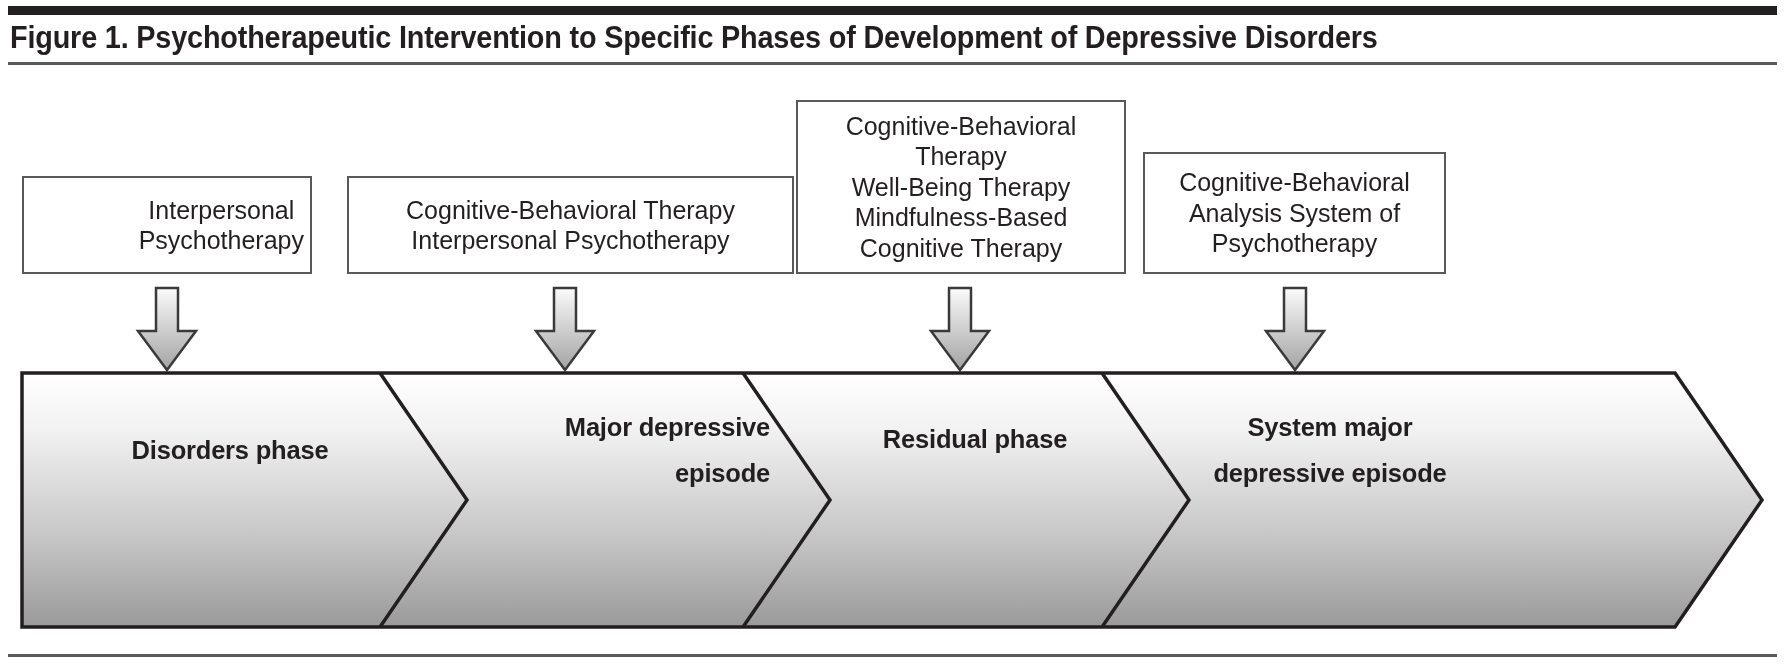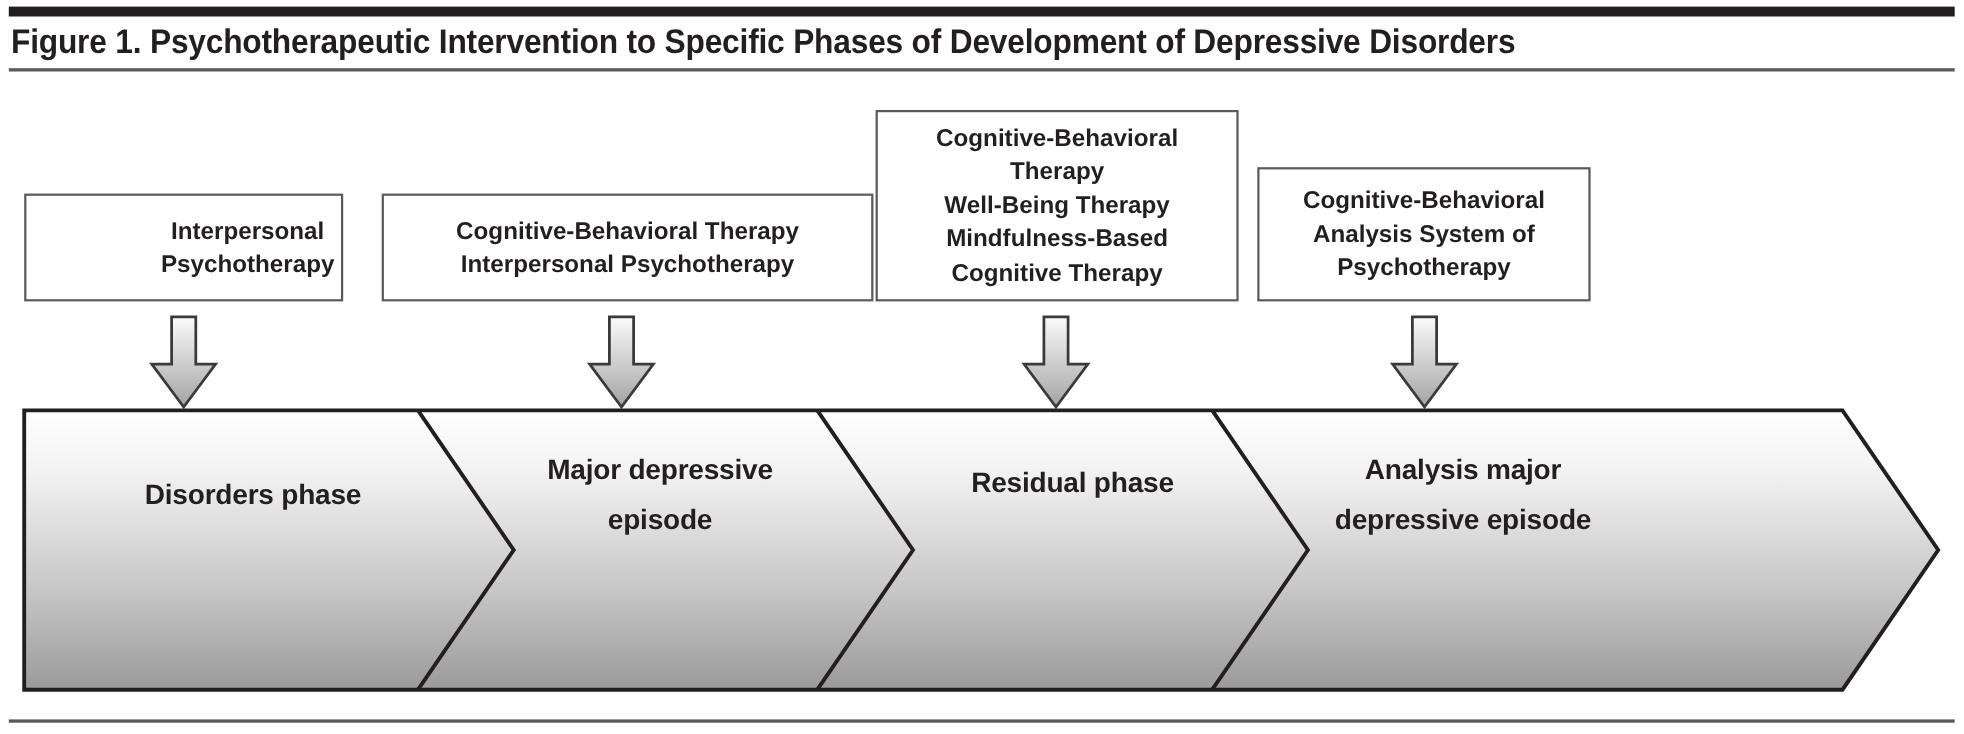--- a/index.html
+++ b/index.html
@@ -25,22 +25,22 @@
   }
 
   
   .tbox{
     position:absolute;box-sizing:border-box;
     border:2px solid #58595b;background:#ffffff;
     display:flex;align-items:center;justify-content:center;
     text-align:center;
   }
   .tbox .txt{
-    font-size:22px;line-height:30.5px;color:#231f20;
-    padding:0 6px;white-space:pre-line;font-weight:700;
+    font-size:25px;line-height:30.5px;color:#231f20;
+    padding:0 6px;white-space:pre-line;font-weight:400;
   }
   #tbox-0{left:22px;  top:176px; width:290px;  height:98px;justify-content:flex-end;}
   #tbox-1{left:347px; top:176px; width:447px;  height:98px;}
   #tbox-2{left:796px; top:100px; width:330px;  height:174px;}
   #tbox-3{left:1143px;top:152px; width:303px;  height:122px;}
 
   
   .darrow{position:absolute;width:64px;height:86px;}
   #arrow-0{left:135px;  top:286px;}
   #arrow-1{left:533px;  top:286px;}
@@ -49,21 +49,21 @@
 
   
   #banner{position:absolute;left:20px;top:371px;width:1745px;height:258px;}
   .phase-label{
     position:absolute;text-align:center;
     font-size:25.5px;font-weight:700;line-height:46px;
     color:#231f20;white-space:pre-line;
     letter-spacing:-0.2px;
   }
   #plabel-0{left:60px;   top:427px; width:340px;}
-  #plabel-1{left:430px;  top:404px; width:340px;}
+  #plabel-1{left:430px;  top:404px; width:340px;text-align:right;}
   #plabel-2{left:805px;  top:416px; width:340px;}
   #plabel-3{left:1160px; top:404px; width:340px;}
 </style>
 </head>
 <body>
 
 <div id="figure">
 
   <div class="rule-top"></div>
   <div class="fig-title">Figure 1. Psychotherapeutic Intervention to Specific Phases of Development of Depressive Disorders</div>
@@ -141,17 +141,17 @@
 
     <path d="M360 2 L447 129 L360 256" fill="none" stroke="#231f20" stroke-width="3.5"></path>
     <path d="M723 2 L810 129 L723 256" fill="none" stroke="#231f20" stroke-width="3.5"></path>
     <path d="M1082 2 L1169 129 L1082 256" fill="none" stroke="#231f20" stroke-width="3.5"></path>
   </svg>
 
   <div class="phase-label" id="plabel-0">Disorders phase</div>
   <div class="phase-label" id="plabel-1">Major depressive
 episode</div>
   <div class="phase-label" id="plabel-2">Residual phase</div>
-  <div class="phase-label" id="plabel-3">Analysis major
+  <div class="phase-label" id="plabel-3">System major
 depressive episode</div>
 
   <div class="rule-bottom"></div>
 </div>
 
 </body></html>

